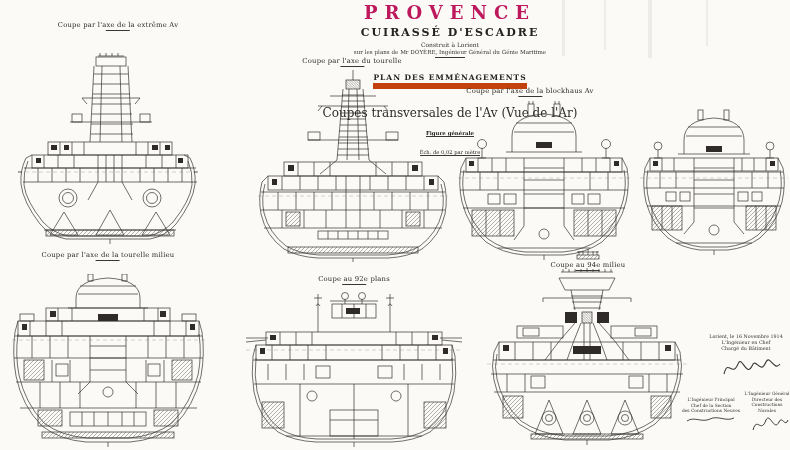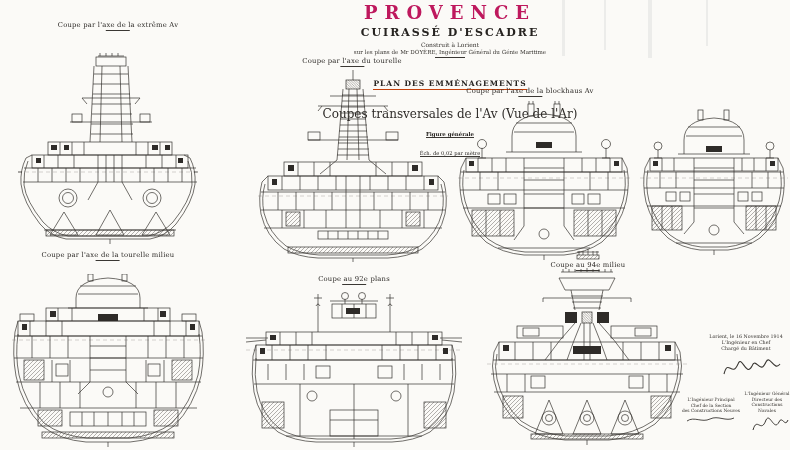--- a/index.html
+++ b/index.html
@@ -9,22 +9,22 @@
     font-family:"DejaVu Serif","Liberation Serif",serif;color:#262320;
   }
   
   .titleblock{position:absolute;left:300px;top:2px;width:300px;text-align:center;}
   .t-main{font-size:18px;font-weight:bold;letter-spacing:7px;color:#be185d;}
   .t-sub{font-size:11px;font-weight:bold;letter-spacing:2px;margin-top:3px;}
   .t-small{font-size:6px;margin-top:2px;color:#35322e;}
   .t-xs{font-size:5.6px;margin-top:1px;color:#35322e;}
   .orn{width:46px;margin:2px auto 1px;border-top:1.2px solid #3a3733;}
   .orn.wavy{width:30px;border-top:1px solid #3a3733;box-shadow:0 1.5px 0 -0.5px #3a3733;}
-  .t-plan{display:inline-block;font-size:7.5px;font-weight:bold;letter-spacing:1px;margin-top:20px;
-          border-bottom:1px solid #c2410c;padding-bottom:1px;text-align:center;}
+  .t-plan{display:inline-block;font-size:7.5px;font-weight:bold;letter-spacing:1px;margin-top:14px;
+          border-bottom:6px solid #c2410c;padding-bottom:1px;text-align:center;}
   .t-coupes{font-size:12px;margin-top:17px;color:#2e2b28;}
   .t-fig{display:inline-block;font-size:5.4px;font-weight:bold;margin-top:2px;border-bottom:.8px solid #3a3733;}
   .t-ech{display:inline-block;font-size:5.2px;margin-top:1px;border-bottom:.8px solid #3a3733;}
   
   .cap{position:absolute;transform:translateX(-50%);text-align:center;white-space:nowrap;
        font-size:6.8px;color:#2a2724;letter-spacing:.2px;}
   .cap .rule{margin:1px auto 0;width:24px;border-top:.9px solid #3a3733;}
   svg.sec{position:absolute;}
   
   .sig{position:absolute;text-align:center;color:#35322e;}

